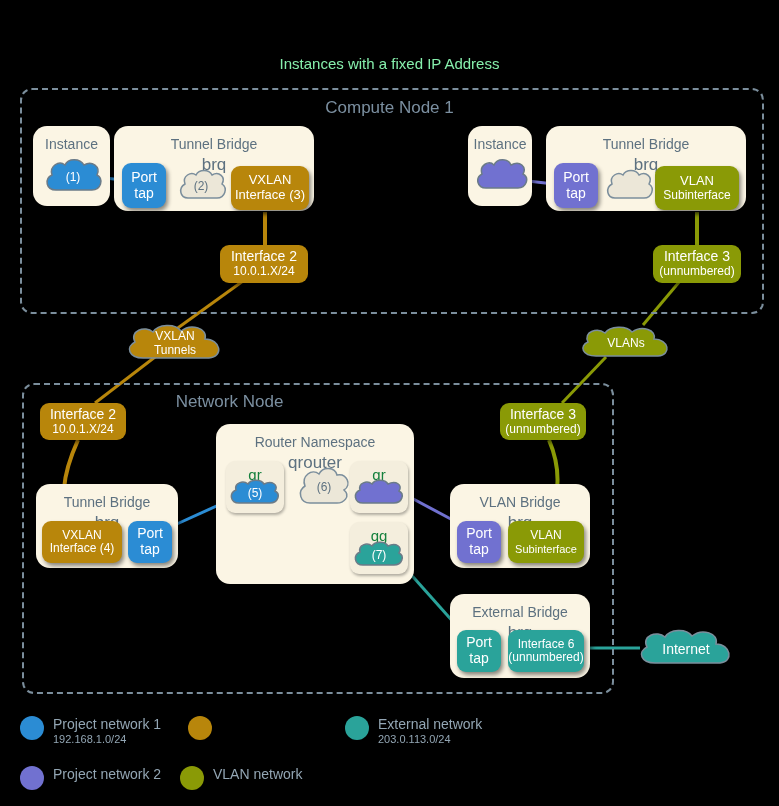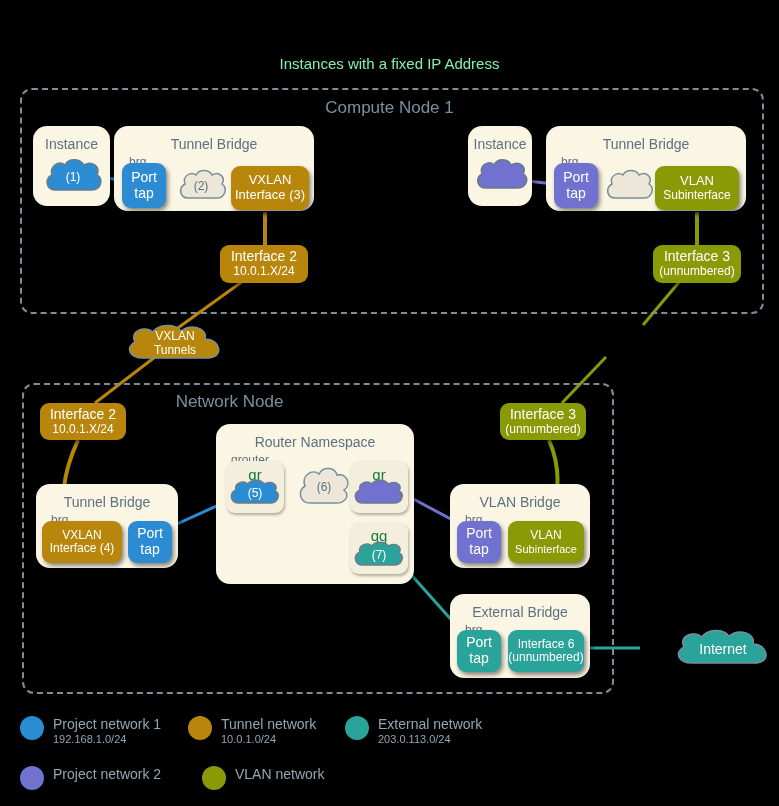--- a/index.html
+++ b/index.html
@@ -9,22 +9,22 @@
   svg.wires{position:absolute;left:0;top:0;width:779px;height:806px;overflow:visible;}
   .ttl{position:absolute;width:100%;text-align:center;color:#7b8fa0;}
   #doc-title{top:22px;font-size:24px;letter-spacing:.2px;}
   #doc-subtitle{top:55px;font-size:15px;color:#86efac;}
   .zone{position:absolute;border:2px dashed #7b8e9c;border-radius:12px;}
   .zone-title{position:absolute;font-size:17px;color:#7b8fa0;text-align:center;width:100%;}
   .panel{position:absolute;background:#fbf5e4;border-radius:14px;
          box-shadow:2px 3px 5px rgba(0,0,0,.55);}
   .panel-title{position:absolute;width:100%;text-align:center;color:#5d7180;
                font-size:14px;top:10px;}
-  .panel-sub{position:absolute;width:100%;text-align:left;color:#5d7180;
-             font-size:12px;top:29px;padding-left:15px;}
+  .panel-sub{position:absolute;width:100%;text-align:center;color:#5d7180;
+             font-size:17px;top:29px;}
   .nodebox{position:absolute;border-radius:9px;display:flex;flex-direction:column;
            align-items:center;justify-content:center;color:#fff;
            box-shadow:2px 3px 4px rgba(0,0,0,.45);text-align:center;line-height:1.12;}
   .nodebox .l1{font-size:14px;}
   .nodebox .l2{font-size:12px;}
   .nodebox.two .l1{font-size:13px;}
   .cloudwrap{position:absolute;}
   .cloudwrap svg{display:block;overflow:visible;}
   .cloudtext{position:absolute;width:100%;text-align:center;color:#fff;
              font-size:12px;line-height:1.15;top:50%;transform:translateY(-50%);}
@@ -156,20 +156,26 @@
 
   <div class="cloudwrap" style="left:123px;top:323px;width:104px;height:42px;">
     <svg width="104" height="42" viewBox="0 0 104 42">
         <path d="M20,35 C6,35 2,24 12,19 C6,8 22,2 30,9 C35,1 52,0 58,8 C68,0 85,5 82,16 C98,16 101,34 86,35 Z" fill="#b8860b" stroke="#7b8e9c" stroke-width="1.5"></path>
       </svg>
     <div class="cloudtext two">
       <span>VXLAN</span><br>
       <span>Tunnels</span>
     </div>
   </div>
+  <div class="cloudwrap" style="left:577px;top:325px;width:98px;height:38px;">
+    <svg width="98" height="38" viewBox="0 0 98 38">
+        <path d="M19,31 C5,31 2,21 11,17 C6,7 20,2 28,8 C33,1 49,0 55,7 C65,0 80,5 77,14 C92,14 95,30 81,31 Z" fill="#8a9a06" stroke="#7b8e9c" stroke-width="1.5"></path>
+      </svg>
+    <div class="cloudtext">VLANs</div>
+  </div>
 
   <div class="zone" id="zone-network" style="left:22px;top:383px;width:588px;height:307px;"></div>
   <div class="zone-title" style="left:-160px;top:392px;">Network Node</div>
 
   <div class="nodebox" style="left:40px;top:403px;width:86px;height:37px;background:#b8860b;">
     <span class="l1">Interface 2</span>
     <span class="l2">10.0.1.X/24</span>
   </div>
   <div class="nodebox" style="left:500px;top:403px;width:86px;height:37px;background:#8a9a06;">
     <span class="l1">Interface 3</span>
@@ -249,21 +255,21 @@
   </div>
   <div class="nodebox" style="left:457px;top:630px;width:44px;height:42px;background:#2aa39a;">
     <span class="l1">Port</span>
     <span class="l1">tap</span>
   </div>
   <div class="nodebox" style="left:508px;top:630px;width:76px;height:42px;background:#2aa39a;">
     <span class="l1" style="font-size:12px;">Interface 6</span>
     <span class="l2">(unnumbered)</span>
   </div>
 
-  <div class="cloudwrap" style="left:672px;top:628px;width:102px;height:42px;">
+  <div class="cloudwrap" style="left:635px;top:628px;width:102px;height:42px;">
     <svg width="102" height="42" viewBox="0 0 102 42">
         <path d="M20,35 C6,35 2,24 12,19 C6,8 22,2 30,9 C35,1 51,0 57,8 C67,0 84,5 81,16 C96,16 99,34 85,35 Z" fill="#2aa39a" stroke="#7b8e9c" stroke-width="1.5"></path>
       </svg>
     <div class="cloudtext" style="font-size:14px;">Internet</div>
   </div>
 
   <div id="legend">
     <div class="leg" style="left:0;top:0;">
       <div class="dot" style="background:#2b8cd4;"></div>
       <div class="leg-txt">
@@ -272,26 +278,22 @@
       </div>
     </div>
     <div class="leg" style="left:0;top:50px;">
       <div class="dot" style="background:#7171d0;"></div>
       <div class="leg-txt">
         <div class="lt1">Project network 2</div>
       </div>
     </div>
     <div class="leg" style="left:168px;top:0;">
       <div class="dot" style="background:#b8860b;"></div>
-      <div class="leg-txt">
-        <div class="lt1">Tunnel network</div>
-        <div class="lt2">10.0.1.0/24</div>
-      </div>
-    </div>
-    <div class="leg" style="left:182px;top:50px;justify-content:center;">
+    </div>
+    <div class="leg" style="left:160px;top:50px;justify-content:center;">
       <div class="dot" style="background:#8a9a06;"></div>
       <div class="leg-txt">
         <div class="lt1">VLAN network</div>
       </div>
     </div>
     <div class="leg" style="left:325px;top:0;">
       <div class="dot" style="background:#2aa39a;"></div>
       <div class="leg-txt">
         <div class="lt1">External network</div>
         <div class="lt2">203.0.113.0/24</div>

